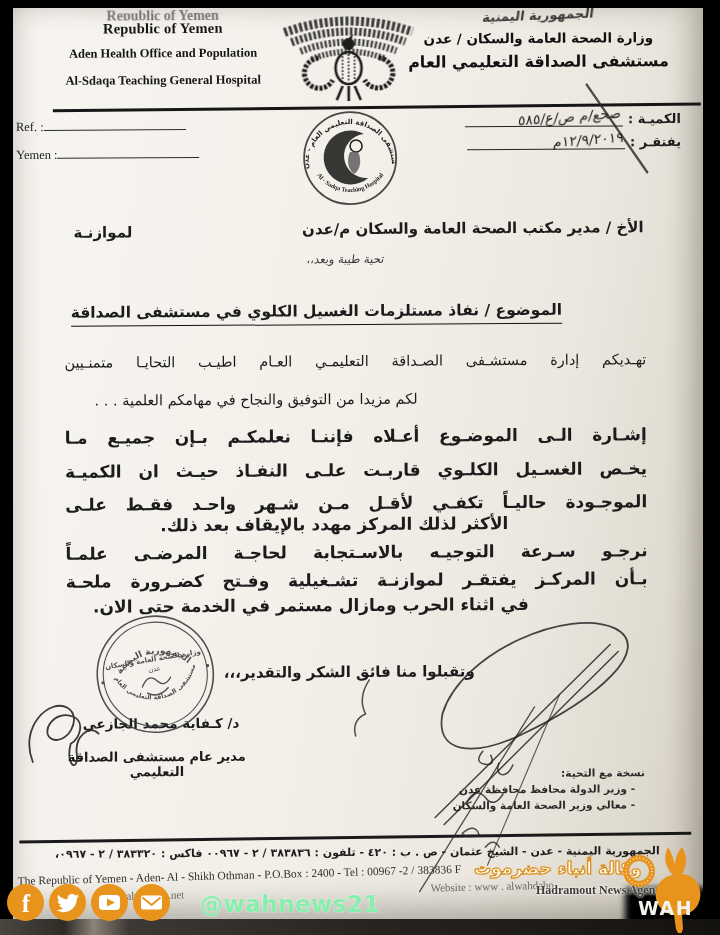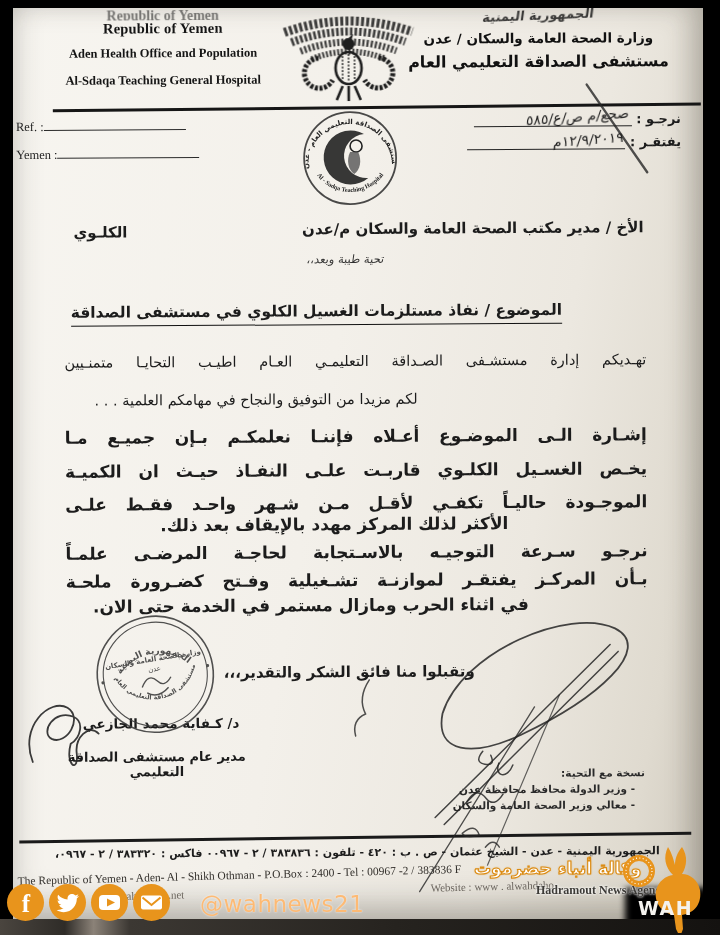--- a/index.html
+++ b/index.html
@@ -78,21 +78,21 @@
     font-size:11.5px;color:#33302c;transform:rotate(-1.2deg);white-space:nowrap;}
   .f-en2a{position:absolute;left:95px;top:880px;font-family:"Liberation Serif",serif;
     font-size:11px;color:#6b655e;transform:rotate(-1deg);}
   .f-en2b{position:absolute;left:415px;top:873px;font-family:"Liberation Serif",serif;
     font-size:11px;color:#6b655e;transform:rotate(-1deg);}
   
   .wm{position:absolute;z-index:10;}
   .sm-row{left:7px;top:884px;display:flex;gap:5px;align-items:center;}
   .sm-icon{width:37px;height:37px;border-radius:50%;background:#e8941c;position:relative;flex:0 0 auto;}
   .sm-icon svg{position:absolute;inset:0;}
-  .handle{left:200px;top:891px;font-size:23px;font-weight:400;color:#fdba74;
+  .handle{left:200px;top:891px;font-size:23px;font-weight:700;color:#86efac;
     text-shadow:0 0 2px rgba(255,255,255,.8);letter-spacing:.5px;}
   .agency-ar{left:474px;top:858px;direction:rtl;font-size:17px;font-weight:800;color:#fff;
     -webkit-text-stroke:1.1px #db8b12;text-shadow:0 0 2px rgba(219,139,18,.95);white-space:nowrap;}
   .agency-en{left:536px;top:883px;font-family:"Liberation Serif",serif;font-size:12px;
     font-weight:bold;color:#3c3a36;text-shadow:0 0 2px #fff,0 0 3px #fff;white-space:nowrap;}
   .wah-text{left:638px;top:897px;font-size:19px;font-weight:800;color:#f4f2ee;
     letter-spacing:1.5px;z-index:12;}
   .wah-logo{left:622px;top:845px;width:92px;height:88px;z-index:11;}
   .hand-svg{position:absolute;inset:0;z-index:4;pointer-events:none;}
   .seal-svg{position:absolute;left:283px;top:100px;width:112px;height:102px;}
@@ -157,35 +157,35 @@
         <text font-size="7" fill="#222" font-weight="bold">
           <textPath href="#arcTop" startOffset="50%" text-anchor="middle">مستشفى الصداقة التعليمي العام - عدن</textPath>
         </text>
         <text font-size="6.2" fill="#222" font-weight="bold" font-family="Liberation Serif,serif">
           <textPath href="#arcBot" startOffset="50%" text-anchor="middle">Al - Sadqa Teaching Hospital</textPath>
         </text>
       </svg>
 
       <div class="ref-ar">
         <div class="row">
-          <span>نرجـو :</span>
+          <span>الكميـة :</span>
           <span class="uline">
             <span class="hand">صحع/م ص/ع/٥٨٥</span>
           </span>
         </div>
         <div class="row">
           <span>يفتقـر :</span>
           <span class="uline">
             <span class="hand">١٢/٩/٢٠١٩م</span>
           </span>
         </div>
       </div>
 
       <div class="to-line">الأخ / مدير مكتب الصحة العامة والسكان م/عدن</div>
-      <div class="honorific">الكلـوي</div>
+      <div class="honorific">لموازنـة</div>
       <div class="salutation">تحية طيبة وبعد،،</div>
 
       <div class="subject">الموضوع / نفاذ مستلزمات الغسيل الكلوي في مستشفى الصداقة</div>
 
       <div class="bline just sz1" style="top:345px">تهـديكم إدارة مستشـفى الصـداقة التعليمـي العـام اطيـب التحايـا متمنـيين</div>
       <div class="bline ctr sz1" style="top:383px;left:100px;width:305px">لكم مزيدا من التوفيق والنجاح في مهامكم العلمية . . .</div>
       <div class="bline just sz2" style="top:418px">إشـارة الـى الموضـوع أعـلاه فإننـا نعلمكـم بـإن جميـع مـا</div>
       <div class="bline just sz2" style="top:452px">يخـص الغسـيل الكلـوي قاربـت علـى النفـاذ حيـث ان الكميـة</div>
       <div class="bline just sz2" style="top:485px">الموجـودة حاليـاً تكفـي لأقـل مـن شـهر واحـد فقـط علـى</div>
       <div class="bline ctr sz2" style="top:506px;left:185px;width:310px">الأكثر لذلك المركز مهدد بالإيقاف بعد ذلك.</div>

